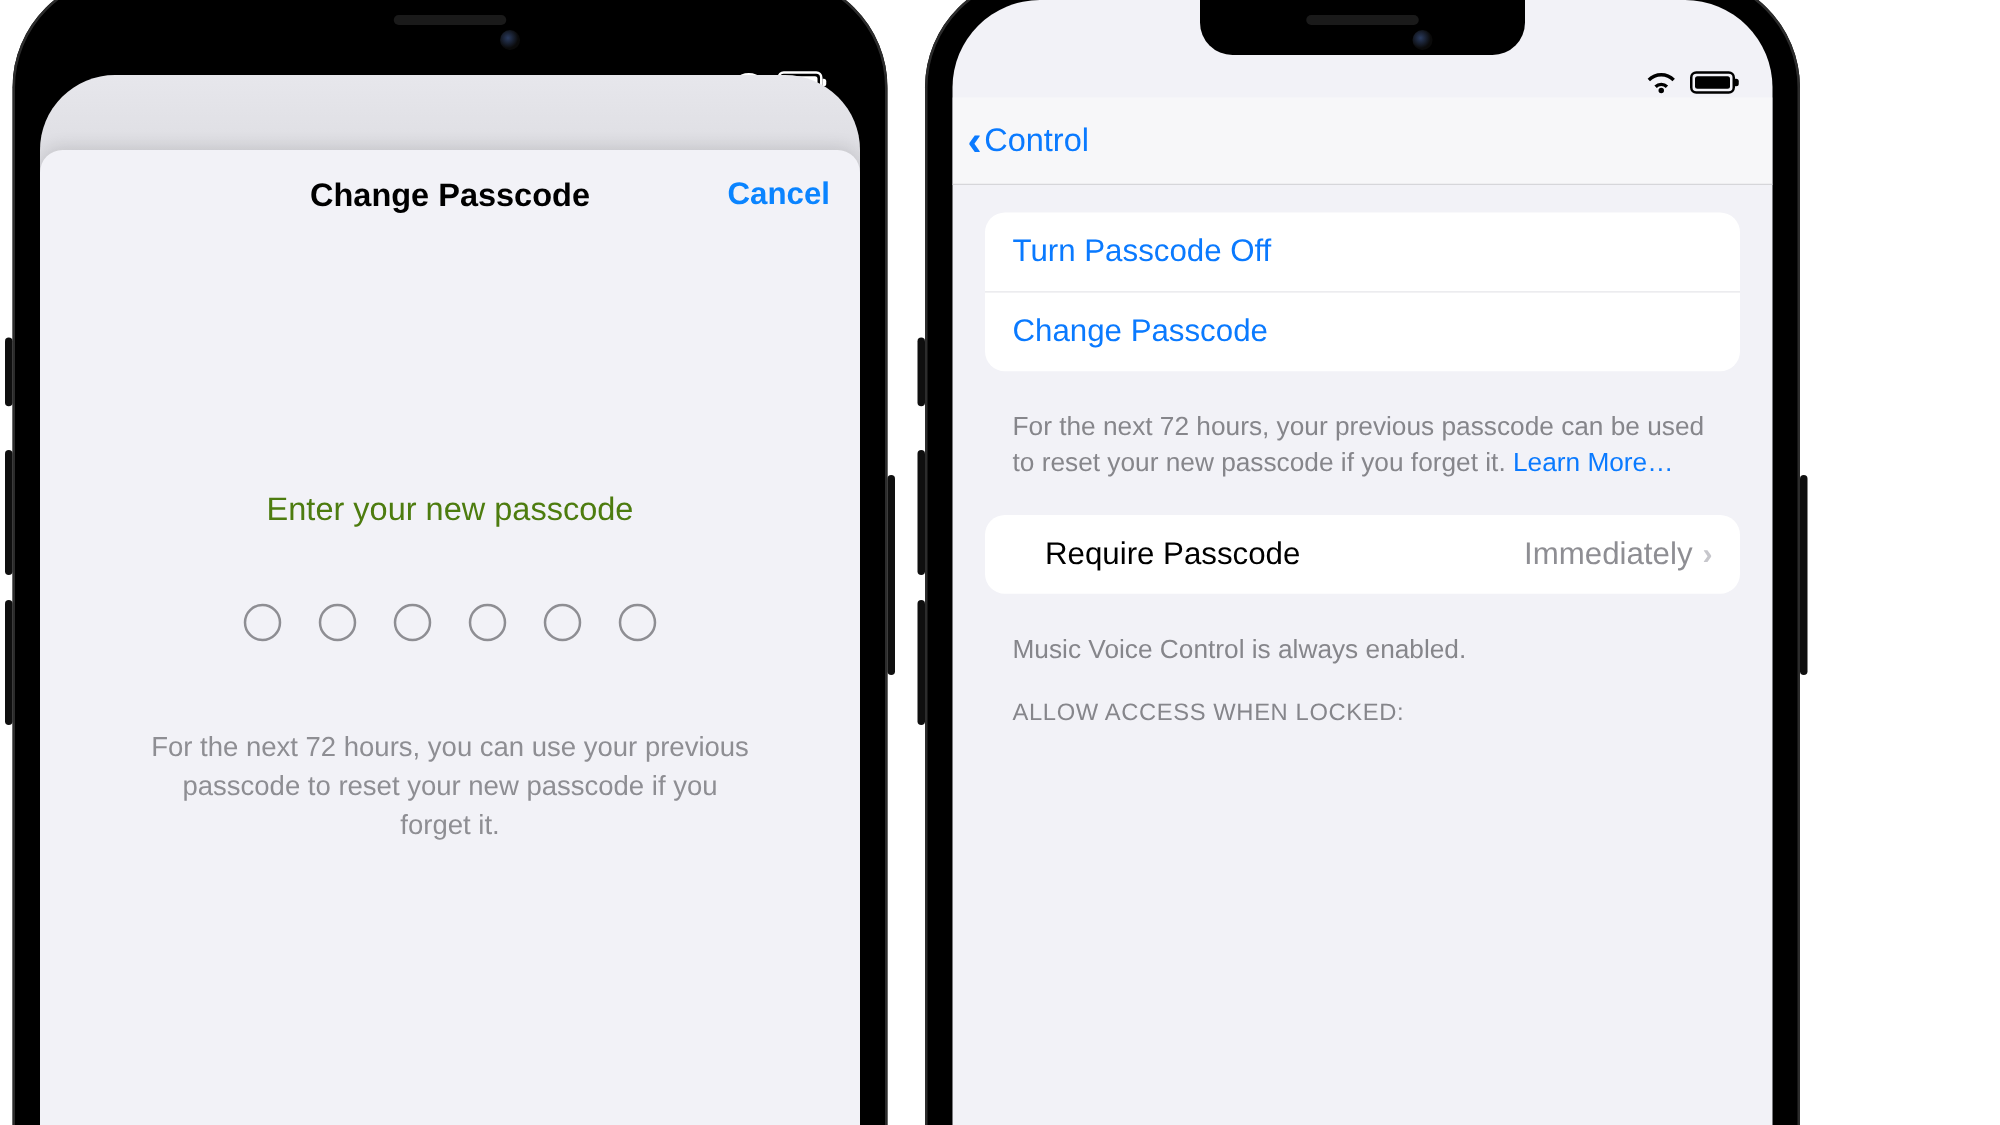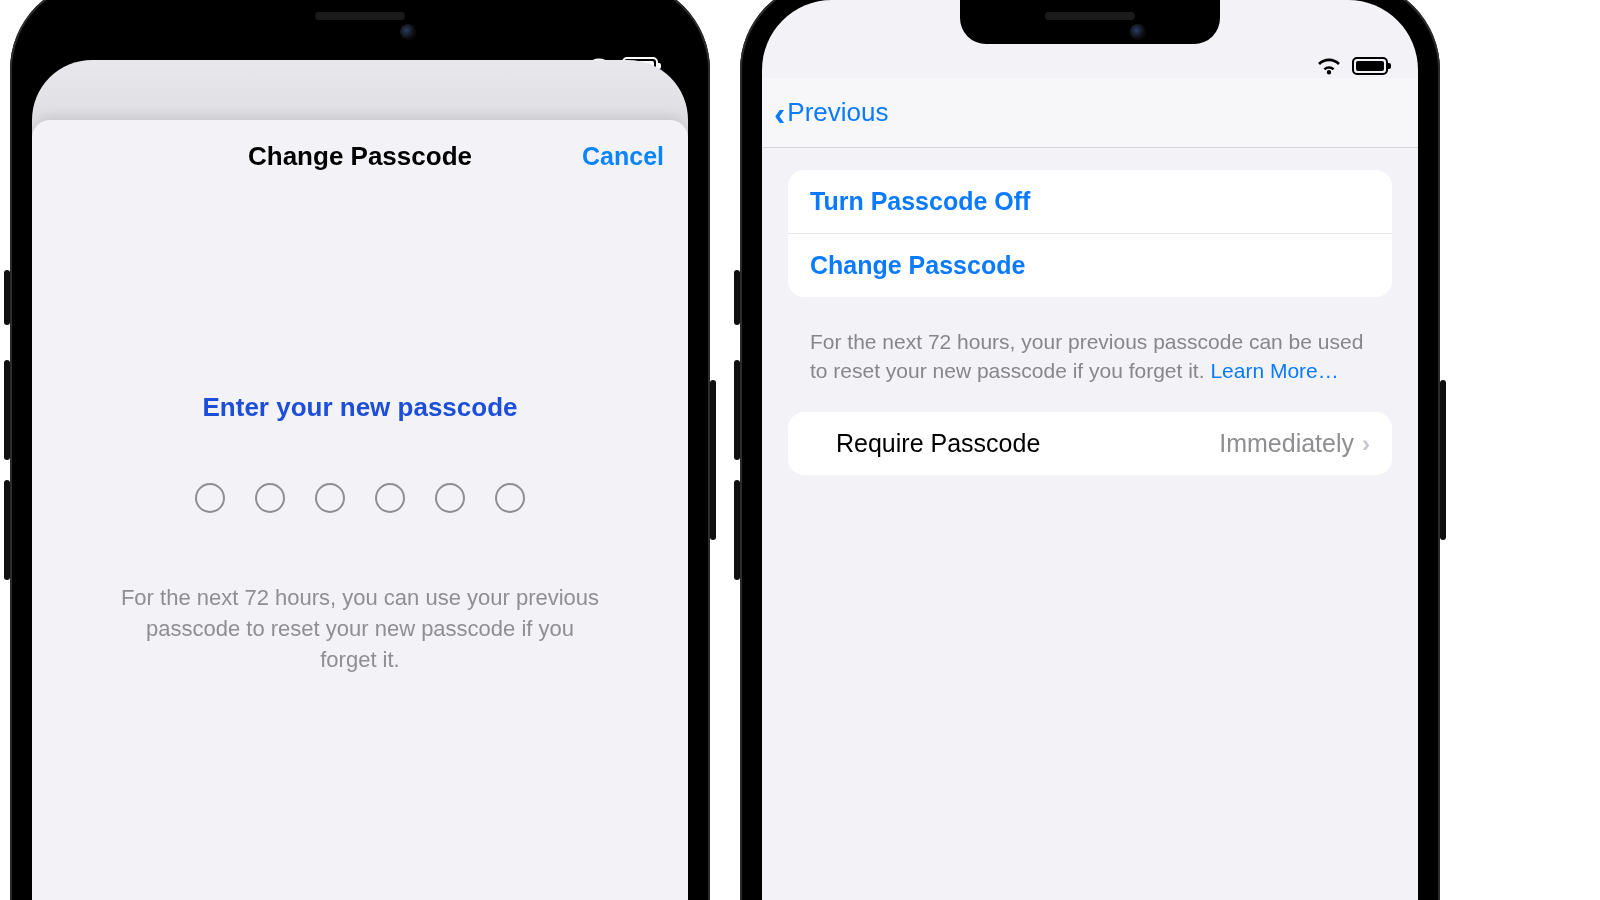--- a/index.html
+++ b/index.html
@@ -113,21 +113,21 @@
   .sheet-cancel {
     position:absolute; right: 24px; top: 50%; transform: translateY(-50%);
     color: #0a84ff; font-size: 25px; font-weight: 700;
     cursor: pointer;
   }
   .sheet-body {
     text-align: center;
     padding-top: 200px;
   }
   .prompt {
-    font-size: 26px; color:#1d4ed8; font-weight: 700;
+    font-size: 26px; color:#4d7c0f; font-weight: 400;
   }
   .dots { margin-top: 60px; display:flex; justify-content:center; gap: 30px; }
   .dot {
     width: 30px; height: 30px; border-radius: 50%;
     border: 2.5px solid #8e8e93;
     background: transparent;
   }
   .hint {
     margin: 70px auto 0; max-width: 490px;
     color: #8e8e93; font-size: 22px; line-height: 1.4;
@@ -157,21 +157,21 @@
     margin-bottom: 30px;
   }
   .row {
     display:flex; align-items:center; justify-content:space-between;
     padding: 17px 22px;
     font-size: 25px;
     border-top: 1px solid #e6e6ea;
     cursor: pointer;
   }
   .row:first-child { border-top: none; }
-  .row.link { color:#0a7aff; font-weight:700; }
+  .row.link { color:#0a7aff; font-weight:400; }
   .row .label { color:#000;margin-left:26px; }
   .row .value { color:#8e8e93; display:flex; align-items:flex-end; gap:8px; }
   .row .chevr { color:#c7c7cc; font-size:24px; font-weight:600; }
   .footer {
     color:#86868b; font-size:21px; line-height:1.4;
     padding: 0 22px 26px;
   }
   .footer a { color:#0a7aff; text-decoration:none;text-align:center; }
   .section-header {
     color:#86868b; font-size:19px; letter-spacing:.5px;
@@ -259,21 +259,21 @@
             </svg>
         </span>
         <span class="battery">
             <span class="fill"></span>
           </span>
       </div>
 
       <div class="navbar">
         <div class="navback">
           <span class="chev">‹</span>
-          <span>Previous</span>
+          <span>Control</span>
         </div>
       </div>
 
       <div class="settings-scroll">
 
         <div class="group">
           <div class="row link">Turn Passcode Off</div>
           <div class="row link">Change Passcode</div>
         </div>
 
@@ -284,19 +284,21 @@
         <div class="group">
           <div class="row">
             <span class="label">Require Passcode</span>
             <span class="value">
               <span>Immediately</span>
               <span class="chevr">›</span>
             </span>
           </div>
         </div>
 
-
+        <div class="footer">Music Voice Control is always enabled.</div>
+
+        <div class="section-header">ALLOW ACCESS WHEN LOCKED:</div>
 
       </div>
     </div>
   </div>
 
 </div>
 
 </body></html>

